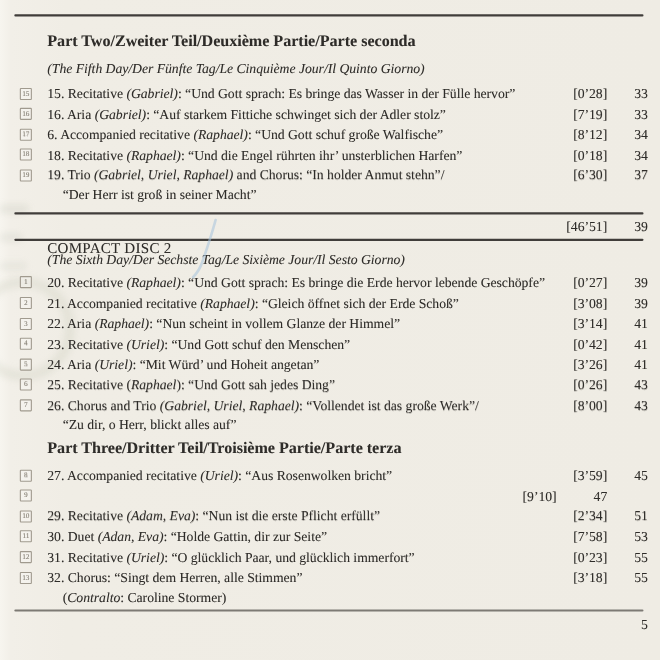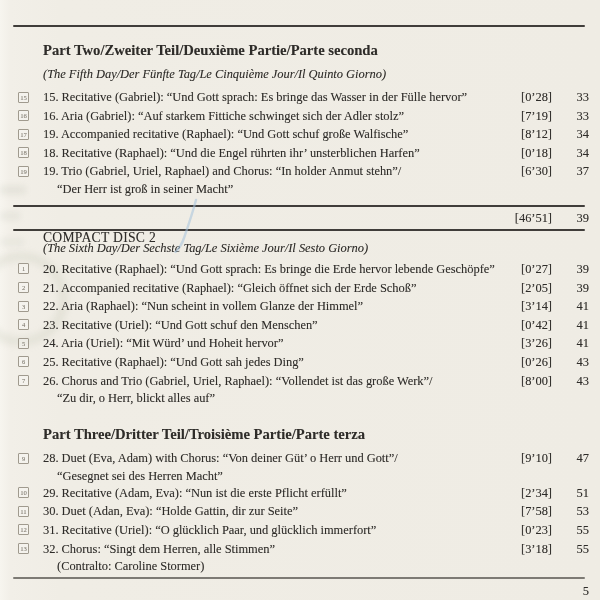--- a/index.html
+++ b/index.html
@@ -5,31 +5,31 @@
   html,body{margin:0;padding:0;}
   .page{
     position:relative;
     width:600px;height:600px;
     overflow:hidden;
     background:
       linear-gradient(90deg, #f7f5ef 0px, #f2efe8 10px, #f0ede5 60px, #efece4 100%);
     font-family:"Liberation Serif","DejaVu Serif",serif;
     color:#2e2c29;
   }
-  .content{position:absolute;inset:0;padding:12px 11px 0 18px;}
+  .content{position:absolute;inset:0;padding:0 11px 0 18px;}
   .content *{text-shadow:0.2px 0.2px 0.6px rgba(46,44,41,0.28);}
 
   .rule{height:2px;background:#403d3a;margin-left:-5px;margin-right:4px;border-radius:1px;}
   .rule-1{margin-top:13px;}
   .rule-2{margin-top:8px;}
   .rule-3{margin-top:0;}
   .rule-4{margin-top:3px;background:#7d7a74;}
 
   .heading{font-weight:bold;font-size:14.6px;line-height:16px;margin:15px 0 0 25px;white-space:nowrap;}
-  .heading-2{margin-top:20px;}
+  .heading-2{margin-top:6px;}
 
   .day{font-style:italic;font-size:12.4px;line-height:15px;margin:9px 0 0 25px;white-space:nowrap;}
   .day-2{margin-top:10px;}
 
   .tracks{margin-top:6px;}
   .tracks-2{margin-top:4px;}
   .tracks-3{margin-top:7px;}
 
   .track,.disc{display:grid;grid-template-columns:25px 1fr 46px 37px;align-items:start;}
   .track .box{
@@ -39,21 +39,21 @@
     color:#8a8478;font-size:6.5px;line-height:9px;
     display:flex;align-items:center;justify-content:center;
     margin-top:3.5px;
   }
   .track .txt{font-size:12.4px;}
   .track .txt .l{line-height:18.6px;white-space:nowrap;}
   .track .txt .l2{line-height:16px;padding-left:14px;}
   .track .time,.track .page-col,.disc .time,.disc .page-col{
     font-size:12.4px;line-height:18.6px;text-align:right;white-space:nowrap;
   }
-  .it{}
+  .it{font-style:italic;}
 
   .disc{height:22px;}
   .disc .txt{font-size:13.6px;line-height:22px;letter-spacing:0.3px;white-space:nowrap;margin-top:20px;}
   .disc .time,.disc .page-col{line-height:22px;}
 
   .pagenum{font-size:12.4px;line-height:15px;text-align:right;margin-top:5px;}
 
   
   .checkmark-svg{position:absolute;left:0;top:0;pointer-events:none;}
   .smudge{position:absolute;pointer-events:none;filter:blur(3px);}
@@ -91,21 +91,21 @@
           <div class="box">16</div>
           <div class="txt">
             <div class="l"><span>16. Aria </span><span class="it">(Gabriel)</span><span>: “Auf starkem Fittiche schwinget sich der Adler stolz”</span></div>
           </div>
           <div class="time">[7’19]</div>
           <div class="page-col">33</div>
         </div>
         <div class="track">
           <div class="box">17</div>
           <div class="txt">
-            <div class="l"><span>19. Accompanied recitative </span><span class="it">(Raphael)</span><span>: “Und Gott schuf große Walfische”</span></div>
+            <div class="l"><span>6. Accompanied recitative </span><span class="it">(Raphael)</span><span>: “Und Gott schuf große Walfische”</span></div>
           </div>
           <div class="time">[8’12]</div>
           <div class="page-col">34</div>
         </div>
         <div class="track">
           <div class="box">18</div>
           <div class="txt">
             <div class="l"><span>18. Recitative </span><span class="it">(Raphael)</span><span>: “Und die Engel rührten ihr’ unsterblichen Harfen”</span></div>
           </div>
           <div class="time">[0’18]</div>
@@ -137,21 +137,21 @@
             <div class="l"><span>20. Recitative </span><span class="it">(Raphael)</span><span>: “Und Gott sprach: Es bringe die Erde hervor lebende Geschöpfe”</span></div>
           </div>
           <div class="time">[0’27]</div>
           <div class="page-col">39</div>
         </div>
         <div class="track">
           <div class="box">2</div>
           <div class="txt">
             <div class="l"><span>21. Accompanied recitative </span><span class="it">(Raphael)</span><span>: “Gleich öffnet sich der Erde Schoß”</span></div>
           </div>
-          <div class="time">[2’05]</div>
+          <div class="time">[3’08]</div>
           <div class="page-col">39</div>
         </div>
         <div class="track">
           <div class="box">3</div>
           <div class="txt">
             <div class="l"><span>22. Aria </span><span class="it">(Raphael)</span><span>: “Nun scheint in vollem Glanze der Himmel”</span></div>
           </div>
           <div class="time">[3’14]</div>
           <div class="page-col">41</div>
         </div>
@@ -159,21 +159,21 @@
           <div class="box">4</div>
           <div class="txt">
             <div class="l"><span>23. Recitative </span><span class="it">(Uriel)</span><span>: “Und Gott schuf den Menschen”</span></div>
           </div>
           <div class="time">[0’42]</div>
           <div class="page-col">41</div>
         </div>
         <div class="track">
           <div class="box">5</div>
           <div class="txt">
-            <div class="l"><span>24. Aria </span><span class="it">(Uriel)</span><span>: “Mit Würd’ und Hoheit hervor”</span></div>
+            <div class="l"><span>24. Aria </span><span class="it">(Uriel)</span><span>: “Mit Würd’ und Hoheit angetan”</span></div>
           </div>
           <div class="time">[3’26]</div>
           <div class="page-col">41</div>
         </div>
         <div class="track">
           <div class="box">6</div>
           <div class="txt">
             <div class="l"><span>25. Recitative (</span><span class="it">Raphael</span><span>): “Und Gott sah jedes Ding”</span></div>
           </div>
           <div class="time">[0’26]</div>
@@ -185,25 +185,29 @@
             <div class="l"><span>26. Chorus and Trio </span><span class="it">(Gabriel, Uriel, Raphael)</span><span>: “Vollendet ist das große Werk”/</span></div>
             <div class="l l2"><span>“Zu dir, o Herr, blickt alles auf”</span></div>
           </div>
           <div class="time">[8’00]</div>
           <div class="page-col">43</div>
         </div>
       </div>
       <div class="heading heading-2">Part Three/Dritter Teil/Troisième Partie/Parte terza</div>
       <div class="tracks tracks-3">
         <div class="track">
+          <div class="box">8</div>
+          <div class="txt">
+            <div class="l"><span>27. Accompanied recitative </span><span class="it">(Uriel)</span><span>: “Aus Rosenwolken bricht”</span></div>
+          </div>
+          <div class="time">[3’59]</div>
+          <div class="page-col">45</div>
+        </div>
+        <div class="track">
           <div class="box">9</div>
-          <div class="txt">
-            <div class="l"><span>28. Duet </span><span class="it">(Eva, Adam)</span><span> with Chorus: “Von deiner Güt’ o Herr und Gott”/</span></div>
-            <div class="l l2"><span>“Gesegnet sei des Herren Macht”</span></div>
-          </div>
           <div class="time">[9’10]</div>
           <div class="page-col">47</div>
         </div>
         <div class="track">
           <div class="box">10</div>
           <div class="txt">
             <div class="l"><span>29. Recitative </span><span class="it">(Adam, Eva)</span><span>: “Nun ist die erste Pflicht erfüllt”</span></div>
           </div>
           <div class="time">[2’34]</div>
           <div class="page-col">51</div>

